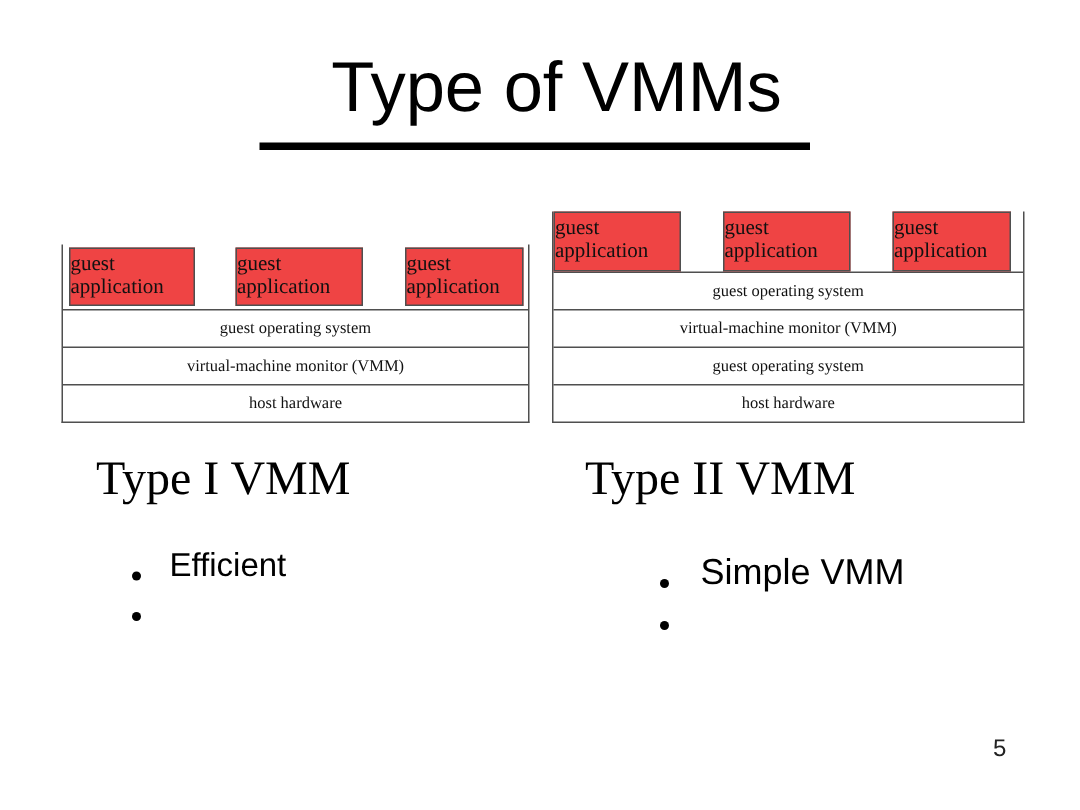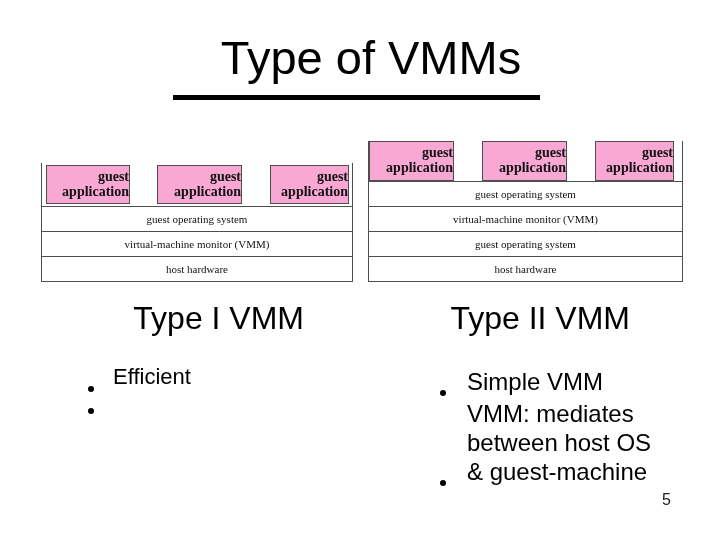--- a/index.html
+++ b/index.html
@@ -22,40 +22,40 @@
   .diagram{position:absolute;background:#ffffff;
            border-left:1px solid var(--diagram-border);
            border-right:1px solid var(--diagram-border);
            border-bottom:1px solid var(--diagram-border);
            font-family:"Liberation Serif","DejaVu Serif",serif;color:var(--diagram-text);}
   .diagram.type1{left:41px;top:163px;width:312px;}
   .diagram.type2{left:368px;top:141px;width:315px;}
   .app-zone{position:relative;width:100%;}
   .type1 .app-zone{height:43px;}
   .type2 .app-zone{height:40px;}
-  .app-box{position:absolute;border:1px solid var(--diagram-border);background:#f9a8d4;
-           text-align:right;font-size:14px;line-height:15px;padding-top:3px;height:39px;font-weight:bold;}
+  .app-box{position:absolute;border:1px solid var(--diagram-border);background:#ef4444;
+           text-align:left;font-size:14px;line-height:15px;padding-top:3px;height:39px;}
   .type1 .app-box{top:2px;height:39px;}
   .type2 .app-box{top:0px;height:40px;}
   .t1-b0{left:4px;width:84px;}  .t1-b1{left:115px;width:85px;} .t1-b2{left:228px;width:79px;}
   .t2-b0{left:0px;width:85px;}  .t2-b1{left:113px;width:85px;} .t2-b2{left:226px;width:79px;}
   .stack-row{height:25px;line-height:24px;border-top:1px solid var(--diagram-border);
              text-align:center;font-size:11px;white-space:nowrap;overflow:hidden;}
 
   
-  .type-label{position:absolute;top:300px;width:240px;text-align:right;
-              font-size:32px;font-weight:400;color:var(--text);}
+  .type-label{position:absolute;top:300px;width:240px;text-align:left;
+              font-size:32px;font-weight:400;color:var(--text);font-family:Liberation Serif, serif;}
   .type-label.one{left:64px;}
   .type-label.two{left:390px;}
 
   
   .bullets{position:absolute;list-style:none;}
   .bullets.left{left:88px;top:362px;}
   .bullets.right{left:440px;top:367px;}
-  .bullet-item{display:flex;align-items:flex-end;margin-bottom:3px;}
+  .bullet-item{display:flex;align-items:center;margin-bottom:3px;}
   .bullets.left .bullet-item{font-size:22px;line-height:30px;}
   .bullets.right .bullet-item{font-size:24px;line-height:29px;}
   .bullet-dot{flex:0 0 auto;width:6px;height:6px;border-radius:50%;background:var(--text);}
   .bullets.left .bullet-dot{margin-top:13px;margin-right:19px;}
   .bullets.right .bullet-dot{margin-top:15px;margin-right:21px;}
   .bullets.right .bullet-text{width:195px;}
 
   .page-number{position:absolute;left:662px;top:491px;font-size:16px;color:#222222;}
 </style>
 </head>
@@ -102,19 +102,18 @@
     </li>
   </ul>
 
   <ul class="bullets right">
     <li class="bullet-item">
       <span class="bullet-dot"></span>
       <span class="bullet-text">Simple VMM</span>
     </li>
     <li class="bullet-item">
       <span class="bullet-dot"></span>
-      <span class="bullet-text">VMM: mediates between host OS &amp; guest-machine</span>
     </li>
   </ul>
 
   <div class="page-number">5</div>
 
 </div>
 
 </body></html>

